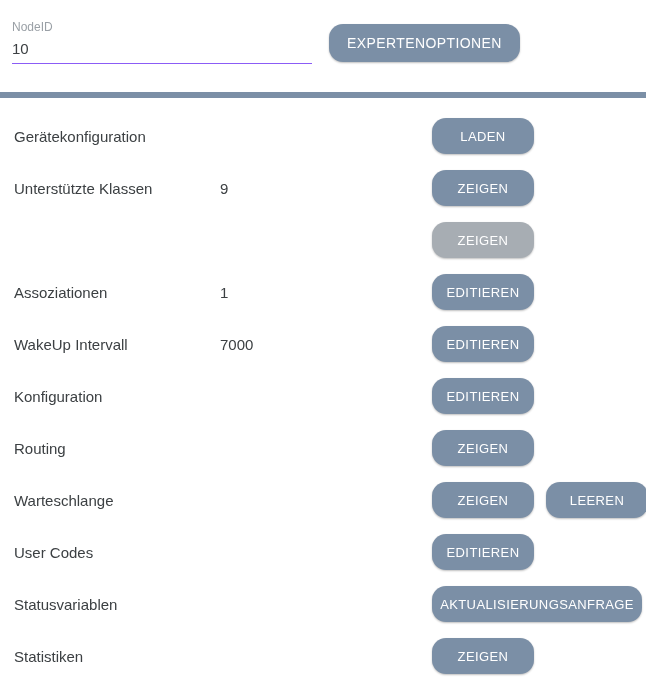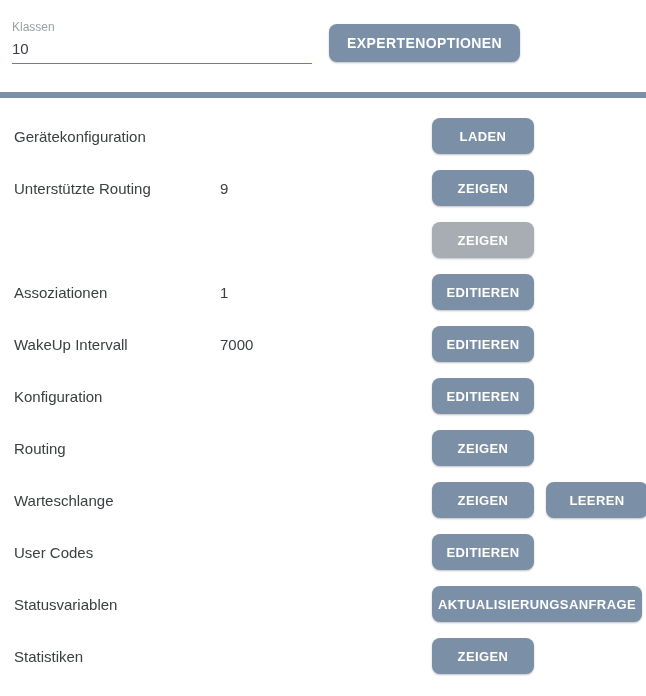--- a/index.html
+++ b/index.html
@@ -51,24 +51,24 @@
     background: transparent;
   }
 
   .btn {
     display: inline-flex;
     align-items: center;
     justify-content: center;
     background: #7b8fa6;
     color: #ffffff;
     border: none;
-    border-radius: 8px;
+    border-radius: 14px;
     font-family: "Liberation Sans", sans-serif;
     font-size: 13px;
-    font-weight: bold;
+    font-weight: normal;
     letter-spacing: 0.4px;
     text-transform: uppercase;
     cursor: pointer;
     box-shadow: 0 1px 2px rgba(0,0,0,0.25);
     height: 36px;
     padding: 0 14px;
     white-space: nowrap;
   }
   .btn.grey {
     background: #a7adb3;
@@ -133,37 +133,37 @@
   .btn.w-narrow { width: 102px; padding: 0; }
   .btn.w-wide  { width: 210px; padding: 8px; }
 </style>
 </head>
 <body>
 
 <div class="page">
 
   <div class="topbar">
     <div class="field">
-      <div class="field-label">Klassen</div>
+      <div class="field-label">NodeID</div>
       <input class="field-input" type="text" value="10" style="">
     </div>
     <button class="btn btn-expert">EXPERTENOPTIONEN</button>
   </div>
 
   <div class="divider"></div>
 
   <div class="rows">
       <div class="row">
         <div class="row-label">Gerätekonfiguration</div>
         <div class="row-actions">
           <button class="btn w-narrow">LADEN</button>
         </div>
       </div>
       <div class="row">
-        <div class="row-label">Unterstützte Routing</div>
+        <div class="row-label">Unterstützte Klassen</div>
         <div class="row-value">9</div>
         <div class="row-actions">
           <button class="btn w-narrow">ZEIGEN</button>
         </div>
       </div>
       <div class="row">
         <div class="row-actions">
           <button class="btn w-narrow grey">ZEIGEN</button>
         </div>
       </div>

